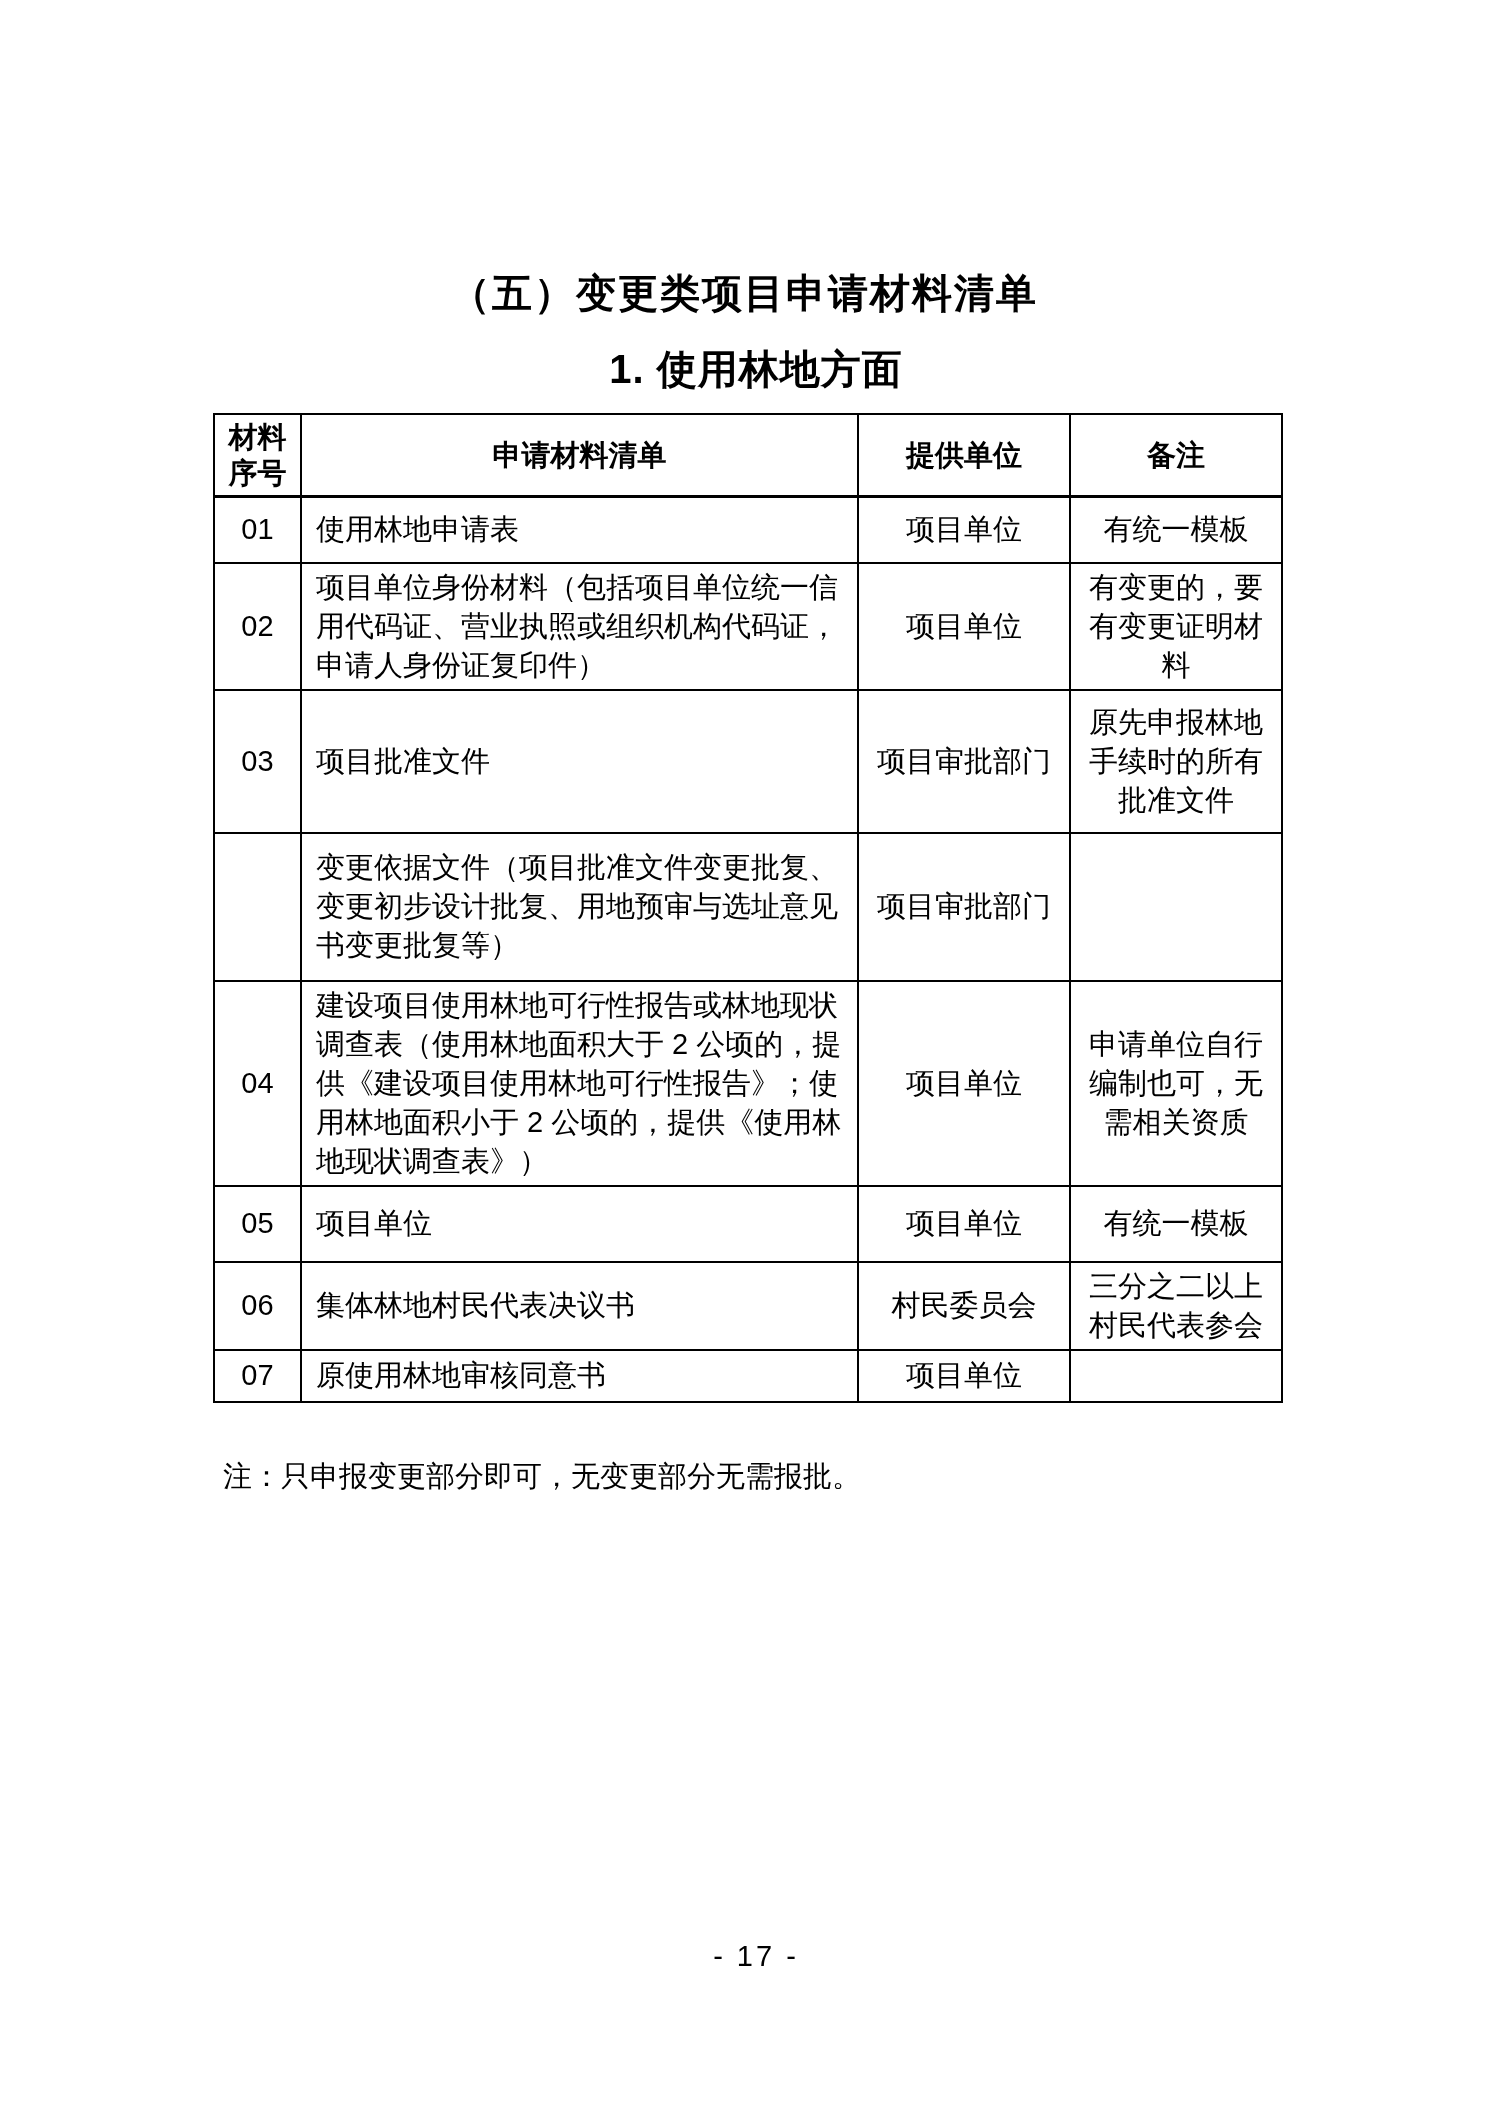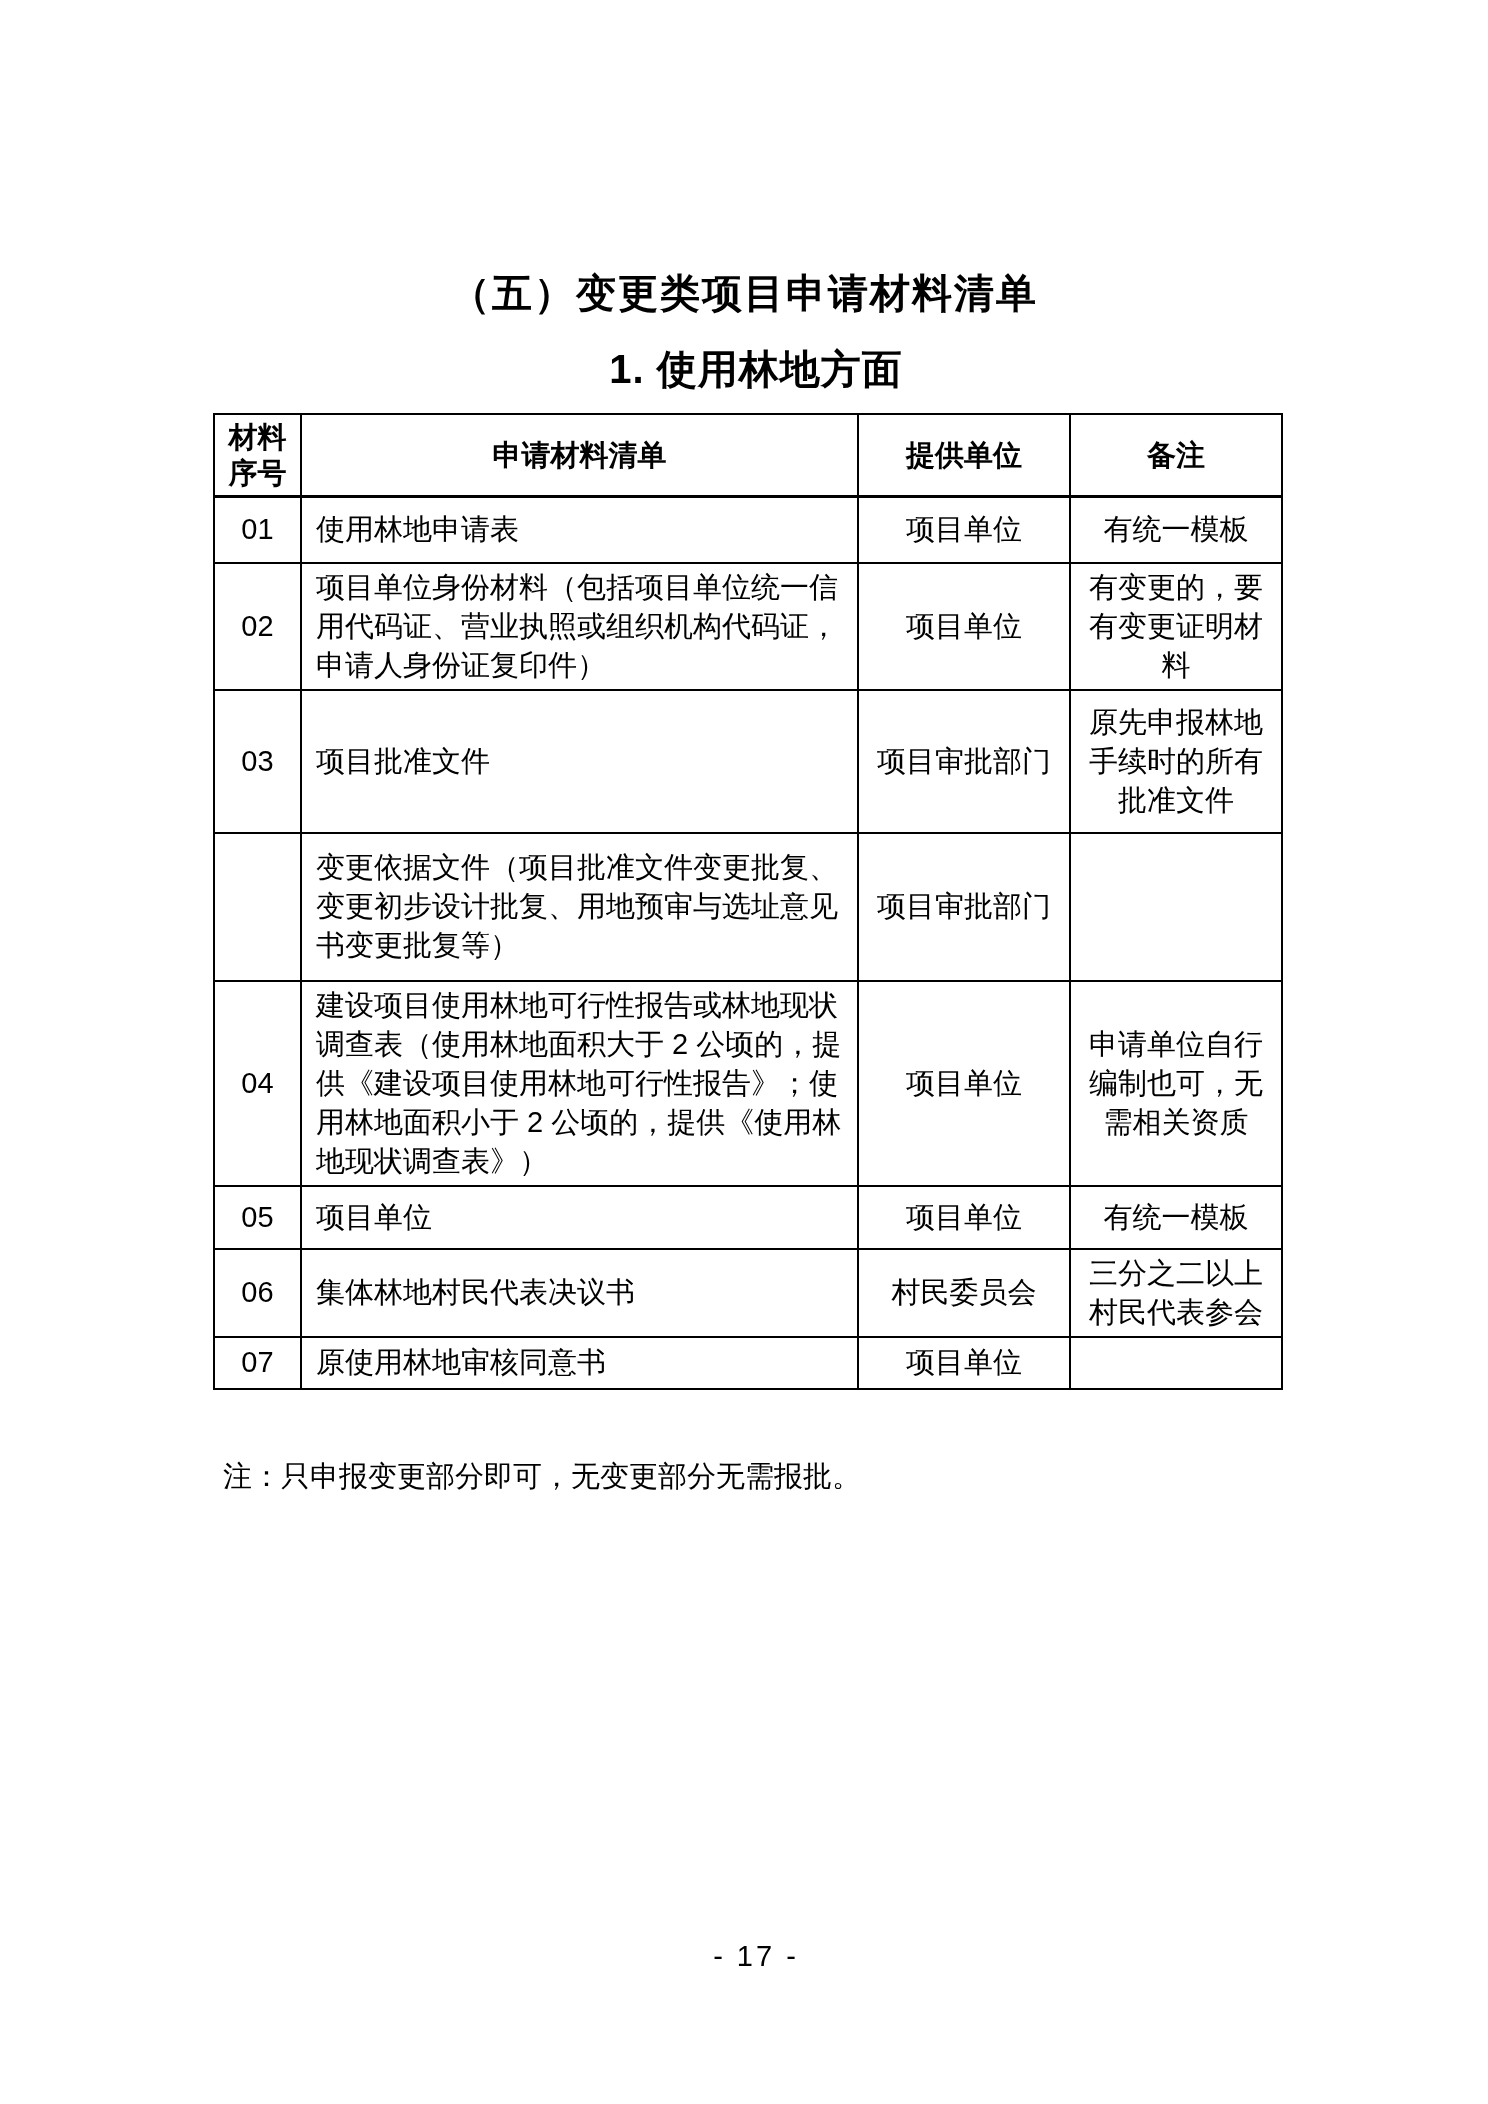--- a/index.html
+++ b/index.html
@@ -86,21 +86,21 @@
   .materials-table td.col-material {
     text-align: left;
     padding-left: 14px;
     padding-right: 12px;
   }
   .materials-table tbody tr:nth-child(1) { height: 66px; }
   .materials-table tbody tr:nth-child(2) { height: 127px; }
   .materials-table tbody tr:nth-child(3) { height: 143px; }
   .materials-table tbody tr:nth-child(4) { height: 148px; }
   .materials-table tbody tr:nth-child(5) { height: 193px; }
-  .materials-table tbody tr:nth-child(6) { height: 63px; }
+  .materials-table tbody tr:nth-child(6) { height: 76px; }
   .materials-table tbody tr:nth-child(7) { height: 82px; }
   .materials-table tbody tr:nth-child(8) { height: 52px; }
   .note {
     position: absolute;
     top: 1448px;
     left: 215px;
     width: 1070px;
     margin: 8px;
     font-size: 29px;
     line-height: 40px;

